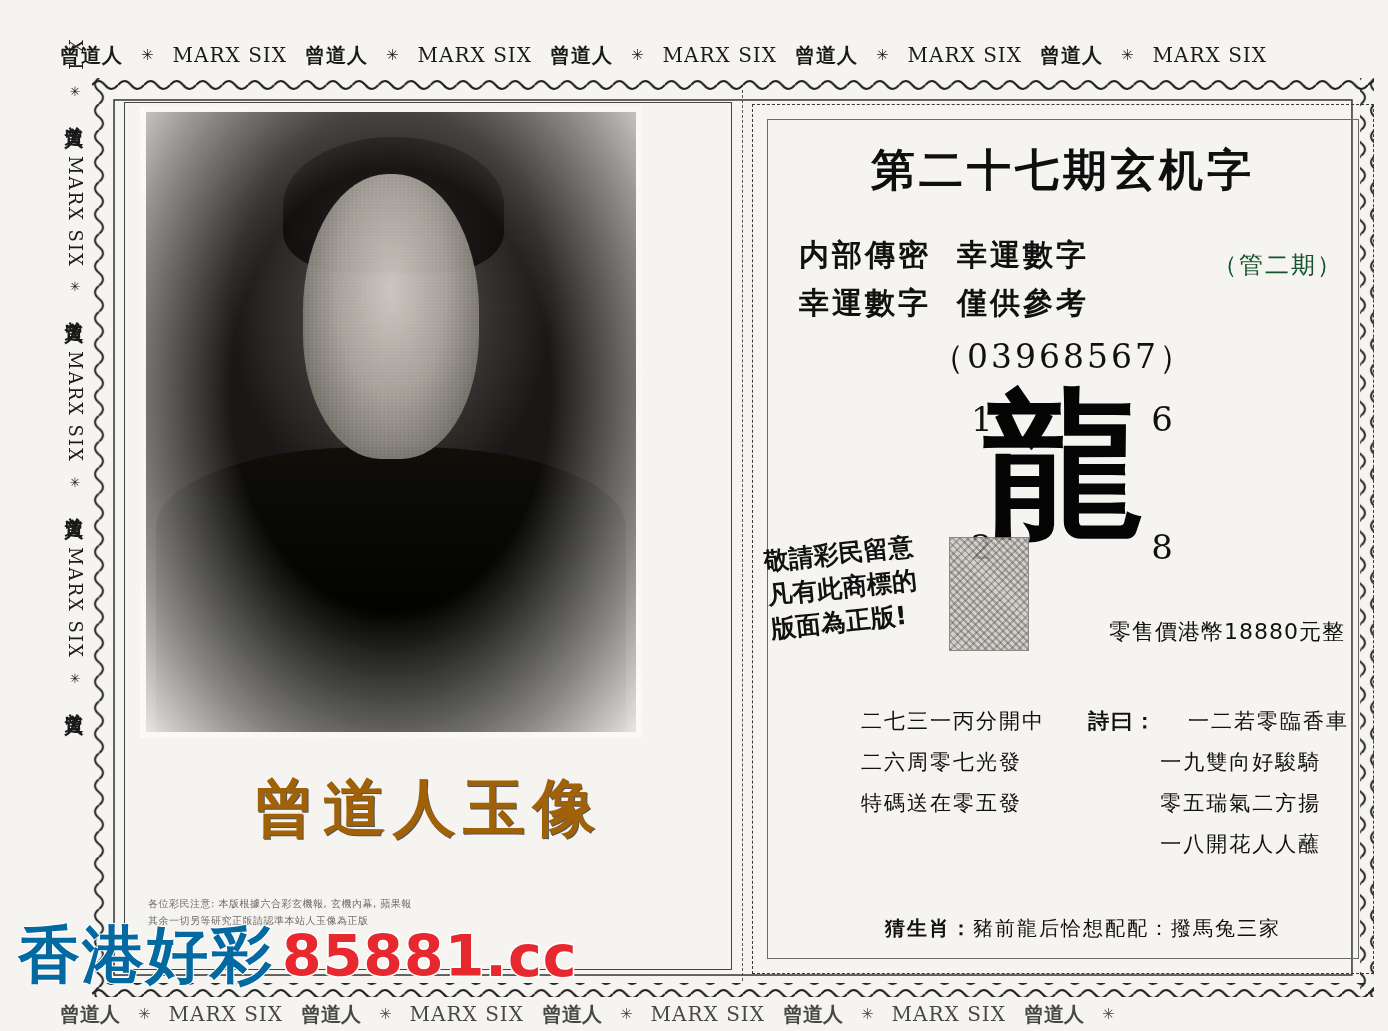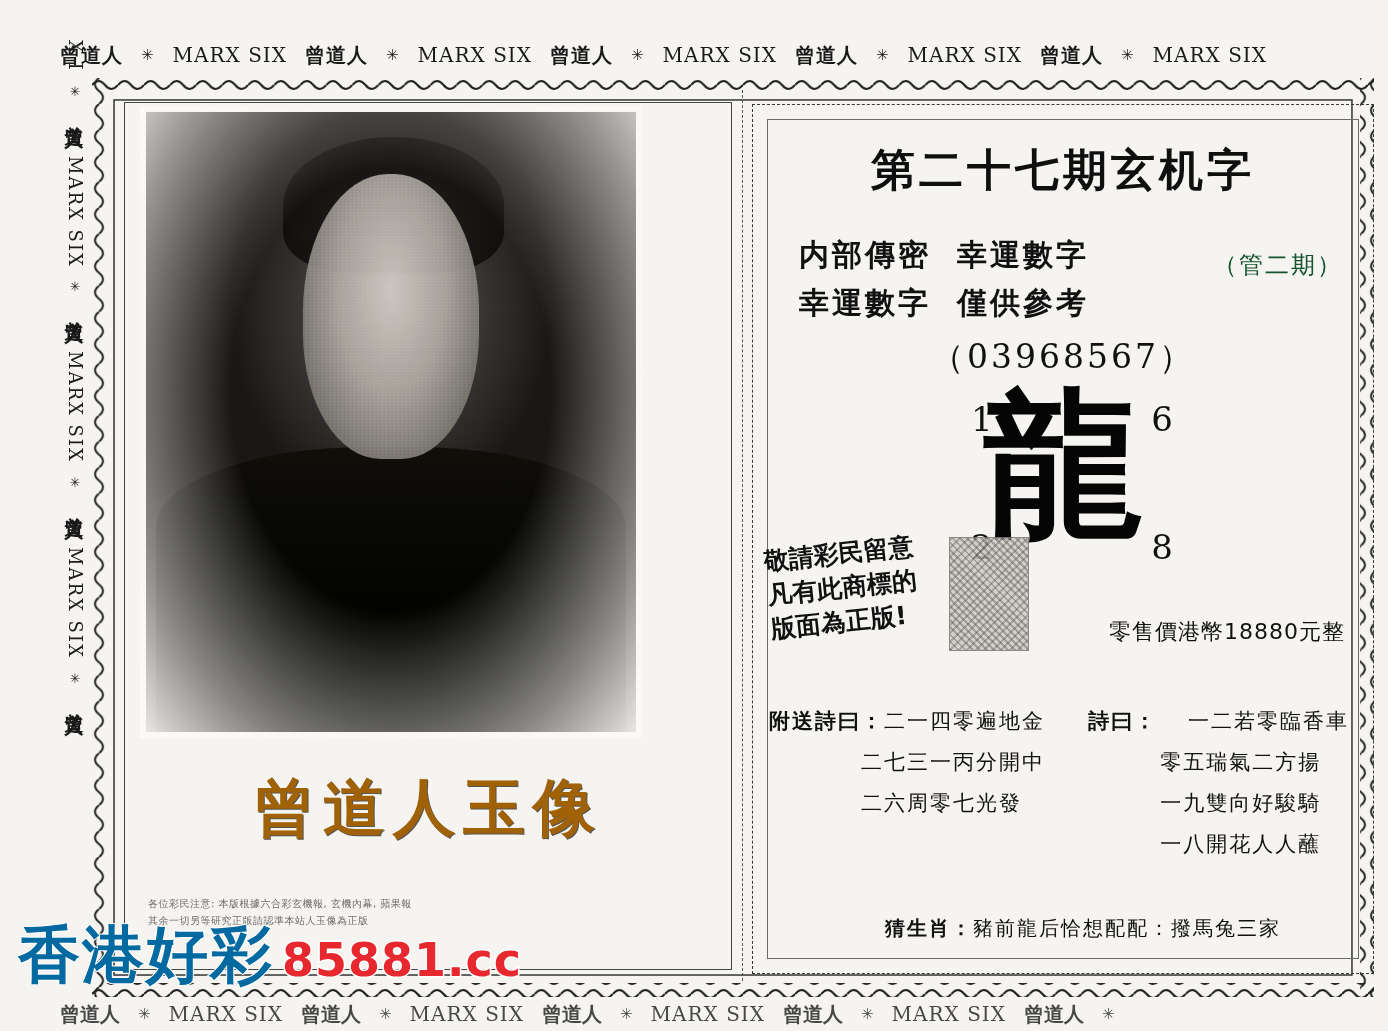--- a/index.html
+++ b/index.html
@@ -201,21 +201,21 @@
   }
   .wm-cn{
     font-family:"DejaVu Sans", sans-serif;
     font-weight:700;font-size:62px;letter-spacing:2px;
     color:#0369a1;
     -webkit-text-stroke:2px #ffffff;
     paint-order:stroke fill;
   }
   .wm-num{
     font-family:"DejaVu Sans", sans-serif;
-    font-weight:700;font-size:46px;letter-spacing:1px;
+    font-weight:700;font-size:57px;letter-spacing:1px;
     color:#e8282f;
     -webkit-text-stroke:3px #ffffff;
     paint-order:stroke fill;
   }
   .vsep{
     position:absolute;left:742px;top:90px;bottom:50px;width:0;
     border-left:1px dashed #555;
   }
 </style>
 </head>
@@ -320,34 +320,32 @@
 
     <div class="stamp"></div>
     <div class="hand-note" style="white-space: pre-line;">敬請彩民留意
 凡有此商標的
 版面為正版!</div>
 
     <div class="price">零售價港幣18880元整</div>
 
     <div class="poem-area">
       <div class="poem-col poem-left">
-        <div>
-          <span class="poem-label">附送詩曰：</span><span>二一四零遍地金</span>
-        </div>
         <div class="poem-indent">二七三一丙分開中</div>
         <div class="poem-indent">二六周零七光發</div>
+        <div class="poem-indent">特碼送在零五發</div>
       </div>
 
       <div class="poem-col poem-right">
         <div>
           <span class="poem-label">詩曰：</span>
           <span style="display:inline-block;width:22px;"></span><span>一二若零臨香車</span>
         </div>
+        <div class="poem-indent-r">一九雙向好駿騎</div>
         <div class="poem-indent-r">零五瑞氣二方揚</div>
-        <div class="poem-indent-r">一九雙向好駿騎</div>
         <div class="poem-indent-r">一八開花人人蘸</div>
       </div>
     </div>
 
     <div class="guess">
       <div>
         <span class="lbl">猜生肖：</span><span>豬前龍后恰想配配：撥馬兔三家</span>
       </div>
     </div>
   </div>

